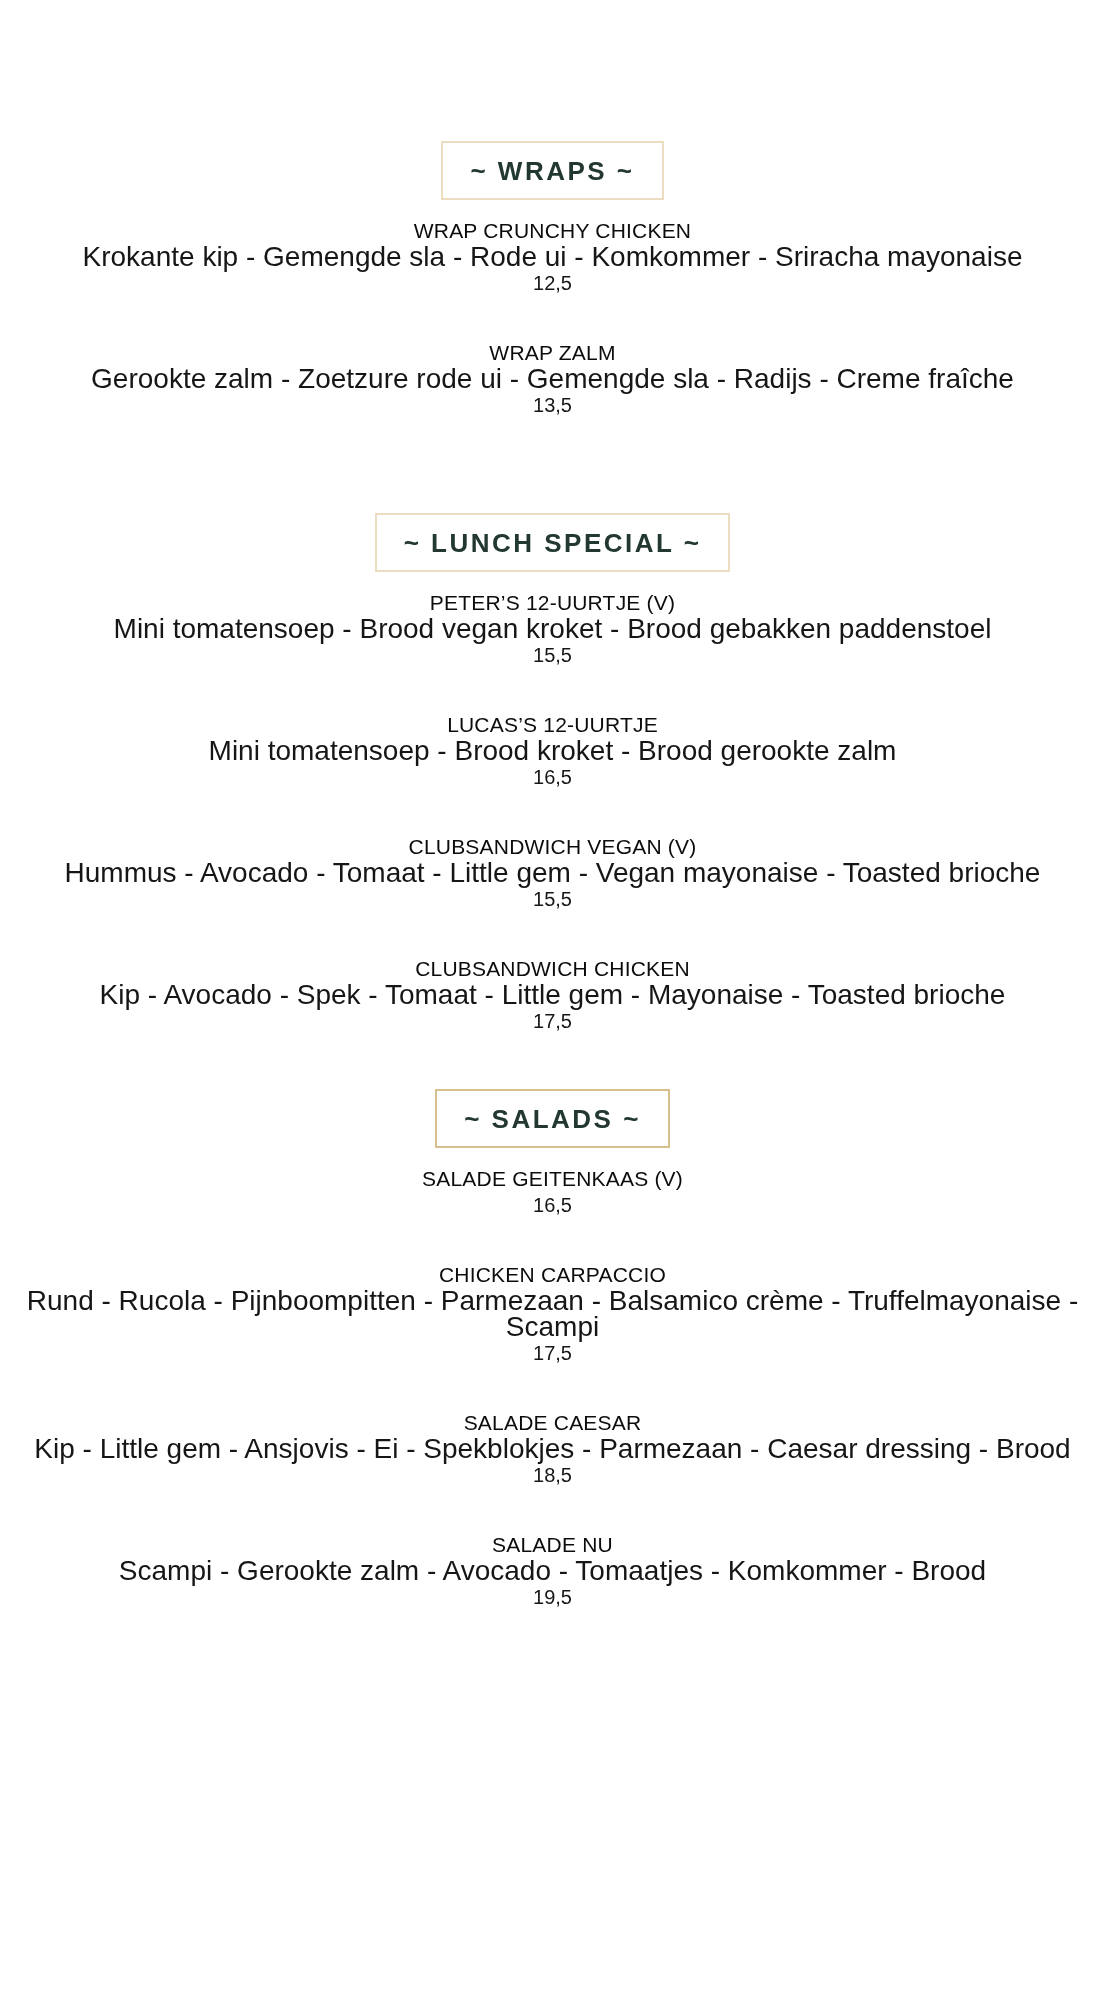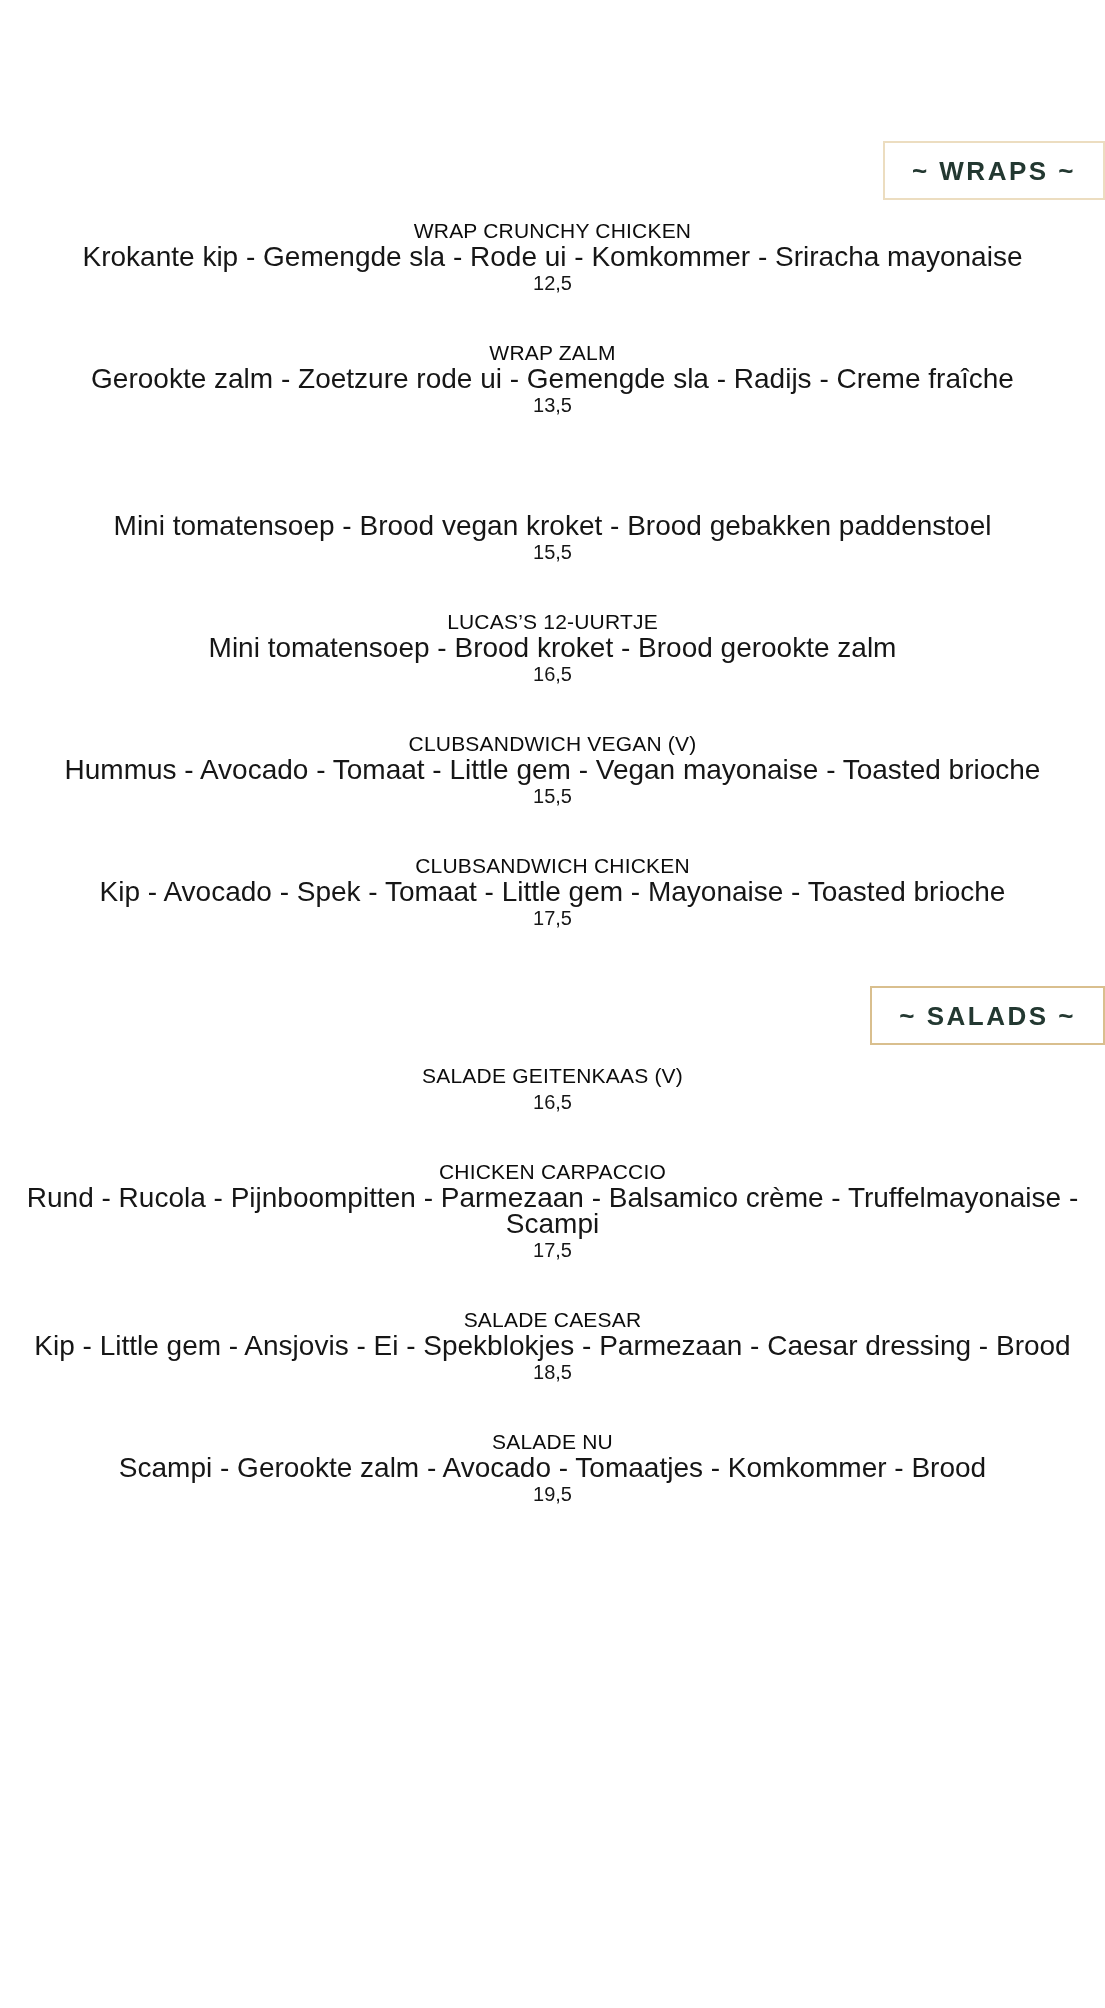--- a/index.html
+++ b/index.html
@@ -14,21 +14,21 @@
     overflow: hidden;
   }
   .menu {
     width: 1105px;
     padding-top: 141px;
     box-sizing: border-box;
     text-align: center;
     color: #121212;
   }
   .section { margin-bottom: 0; }
-  .section-header { text-align: right; margin-bottom: 18px; }
+  .section-header { text-align: center; margin-bottom: 18px; }
   .header-box {
     display: inline-block;
     border: 2px solid #e6d5b4;
     padding: 15px 27px 13px 27px;
     font-weight: bold;
     font-size: 26px;
     line-height: 27px;
     letter-spacing: 2.5px;
     color: #233831;
     background: #ffffff;
@@ -74,22 +74,28 @@
 
     <div class="item">
       <div class="item-name">WRAP ZALM</div>
       <div class="item-desc">Gerookte zalm - Zoetzure rode ui - Gemengde sla - Radijs - Creme fraîche</div>
       <div class="item-price">13,5</div>
     </div>
     <div class="gap-lg"></div>
   </div>
 
   <div class="section">
+    <div class="section-header">
+      <span class="header-box" style="border-color: rgb(236, 221, 192);">
+        <span>~ LUNCH SPECIAL ~</span>
+      </span>
+    </div>
 
     <div class="item">
+      <div class="item-name">PETER’S 12-UURTJE (V)</div>
       <div class="item-desc">Mini tomatensoep - Brood vegan kroket - Brood gebakken paddenstoel</div>
       <div class="item-price">15,5</div>
     </div>
 
     <div class="item">
       <div class="item-name">LUCAS’S 12-UURTJE</div>
       <div class="item-desc">Mini tomatensoep - Brood kroket - Brood gerookte zalm</div>
       <div class="item-price">16,5</div>
     </div>
 

